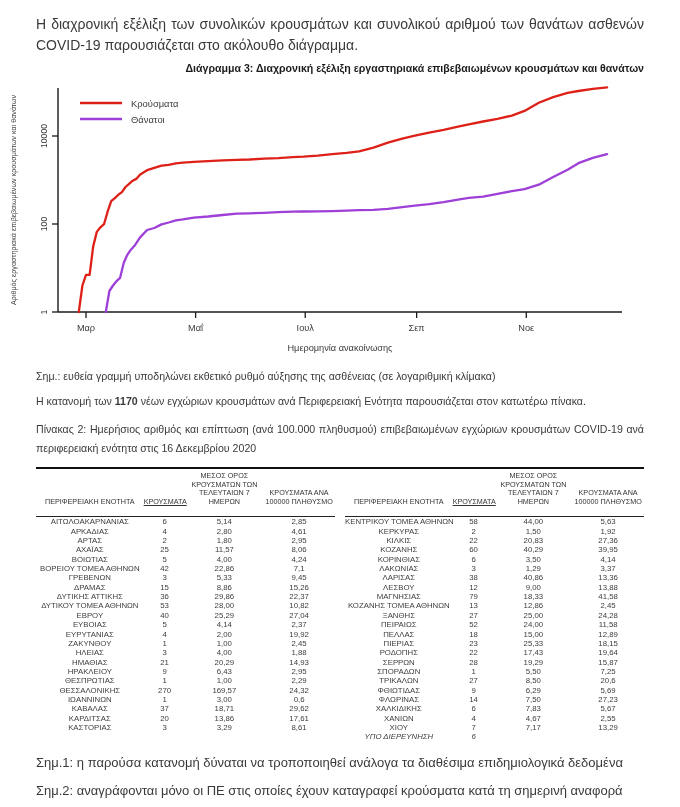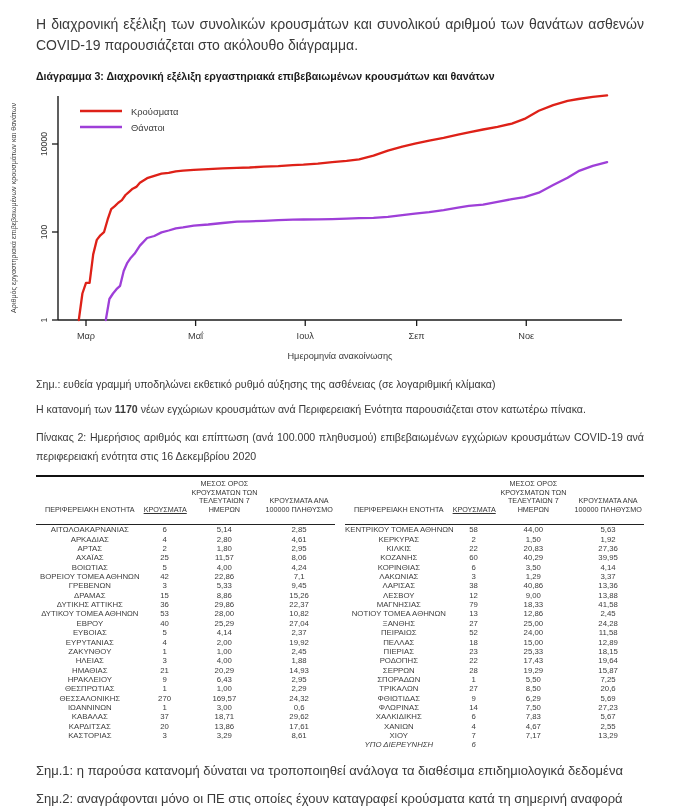--- a/index.html
+++ b/index.html
@@ -1,19 +1,19 @@
 <!DOCTYPE html>
 <html><head>
 <meta charset="utf-8">
 <style>
   html,body{margin:0;padding:0;background:#fff;}
   body{width:680px;height:807px;font-family:"Liberation Sans","DejaVu Sans",sans-serif;color:#333;overflow:hidden;}
   .page{padding:14px 36px 0 36px;}
   .body-text{font-size:14px;line-height:21px;color:#3a3a3a;text-align:justify;margin:0;}
-  .chart-title{font-size:10.6px;font-weight:bold;color:#1b1b1b;text-align:left;margin:14px 0 0 0;}
+  .chart-title{font-size:10.6px;font-weight:bold;color:#1b1b1b;text-align:right;margin:6px 0 0 0;}
   .chart-wrap{margin:0 -36px;}
   svg text{font-family:"Liberation Sans","DejaVu Sans",sans-serif;fill:#3a3a3a;}
   .note-text{font-size:10.6px;color:#3a3a3a;margin:2px 0 0 0;}
   .para2{font-size:10.6px;color:#3a3a3a;margin:13px 0 0 0;}
   .caption{font-size:10.6px;line-height:19px;color:#3a3a3a;text-align:justify;margin:13px 0 9px 0;}
   .covid-table{border-top:2px solid #111;display:flex;gap:10px;}
   .half{width:50%;}
   table{border-collapse:collapse;width:100%;table-layout:fixed;}
   th{font-size:7.2px;font-weight:normal;color:#333;text-align:center;vertical-align:bottom;white-space:pre-line;line-height:8.6px;padding:3px 0 10px 0;border-bottom:1.2px solid #222;}
   td{font-size:7.8px;color:#3d3d3d;text-align:center;line-height:9.35px;padding:0;white-space:nowrap;overflow:hidden;}
@@ -296,21 +296,21 @@
               <td>9,00</td>
               <td>13,88</td>
             </tr>
             <tr>
               <td class="name-cell">ΜΑΓΝΗΣΙΑΣ</td>
               <td>79</td>
               <td>18,33</td>
               <td>41,58</td>
             </tr>
             <tr>
-              <td class="name-cell">ΝΟΤΙΟΥ ΤΟΜΕΑ ΑΘΗΝΩΝ</td>
+              <td class="name-cell">ΚΟΖΑΝΗΣ ΤΟΜΕΑ ΑΘΗΝΩΝ</td>
               <td>13</td>
               <td>12,86</td>
               <td>2,45</td>
             </tr>
             <tr>
               <td class="name-cell">ΞΑΝΘΗΣ</td>
               <td>27</td>
               <td>25,00</td>
               <td>24,28</td>
             </tr>

